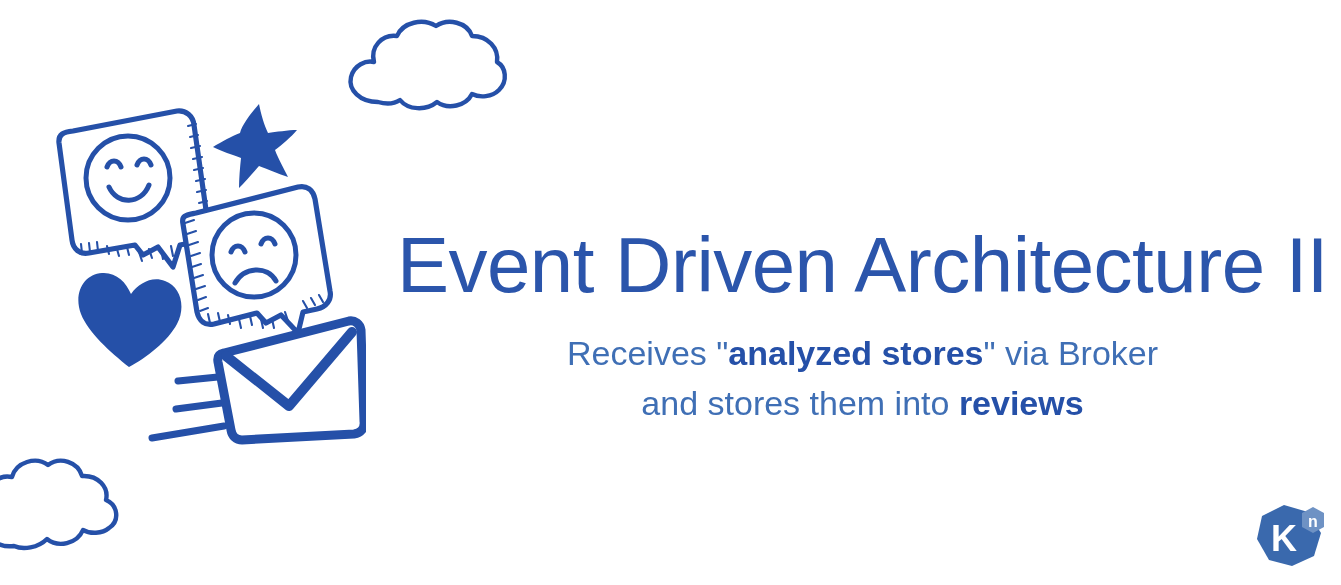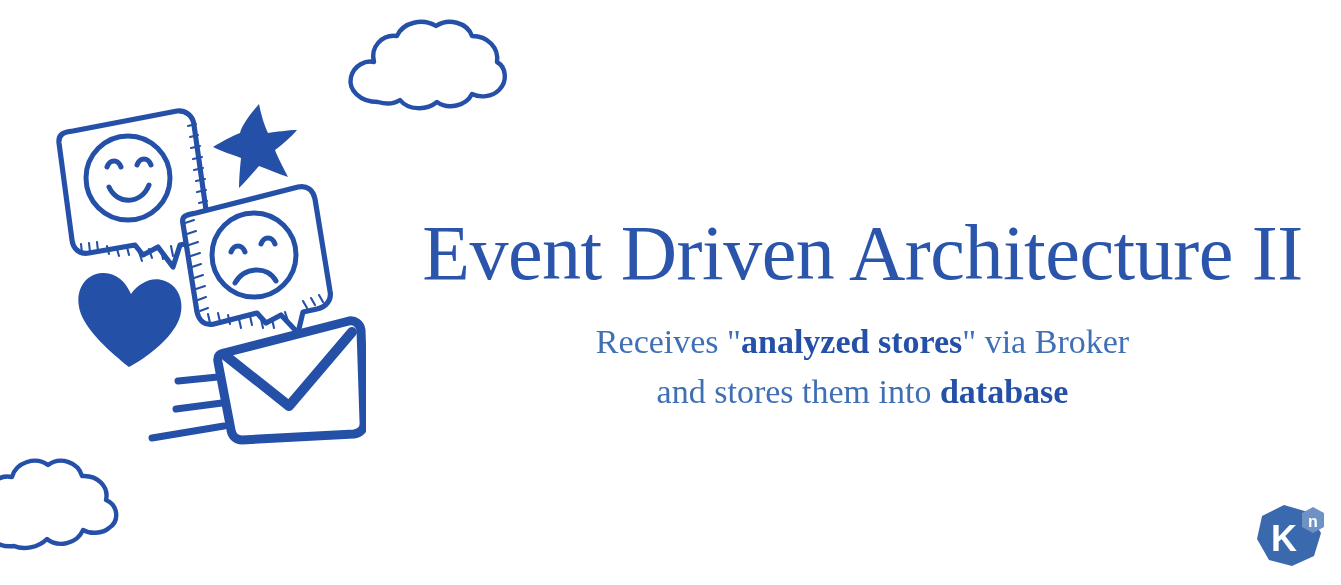--- a/index.html
+++ b/index.html
@@ -26,24 +26,23 @@
   #cloud-bottom   { left: -22px;  top: 436px;  width: 160px; height: 130px; }
   #review-cards   { left: 55px;   top: 95px;   width: 290px; height: 270px; }
   #star           { left: 212px;  top: 100px;  width: 92px;  height: 88px; }
   #heart          { left: 76px;   top: 268px;  width: 108px; height: 100px; }
   #envelope       { left: 146px;  top: 308px;  width: 220px; height: 148px; }
 
   
   .text-block {
     position: absolute;
     left: 395px;
-    top: 211px;
+    top: 223px;
     width: 935px;
     text-align: center;
-    font-family: Liberation Serif, serif;
   }
   .headline {
     font-size: 78px;
     line-height: 1.08;
     font-weight: 400;
     color: #2b55ab;
     letter-spacing: -0.5px;
     white-space: nowrap;
     margin: 0;
   }
@@ -198,21 +197,21 @@
                L72 54 C71 48 73 46 78 45 Z" fill="#ffffff" stroke="#2550a8" stroke-width="9" stroke-linejoin="round"></path>
 
       <path d="M80 48 L143 98 L206 24" fill="none" stroke="#2550a8" stroke-width="10" stroke-linecap="round" stroke-linejoin="round"></path>
     </g>
   </svg>
 
   <div class="text-block">
     <h1 class="headline">Event Driven Architecture II</h1>
     <p class="subtitle">
       <span class="line"><span>Receives "</span><span class="strong">analyzed stores</span><span>" via Broker</span></span>
-      <span class="line"><span>and stores them into </span><span class="strong">database</span><span></span></span>
+      <span class="line"><span>and stores them into </span><span class="strong">reviews</span><span></span></span>
     </p>
   </div>
 
   <svg id="logo" viewBox="0 0 78 72">
 
     <polygon points="33,2 57,9 70,30 63,53 41,63 18,57 6,36 11,13" fill="#3a69ad"></polygon>
     <text x="33" y="48" text-anchor="middle" font-family="Liberation Sans, sans-serif" font-size="36" font-weight="700" fill="#ffffff">K</text>
 
     <polygon points="62,4 73,10 73,24 62,30 51,24 51,10" fill="#6e92c4"></polygon>
     <text x="62" y="24" text-anchor="middle" font-family="Liberation Sans, sans-serif" font-size="16" font-weight="700" fill="#ffffff">n</text>

